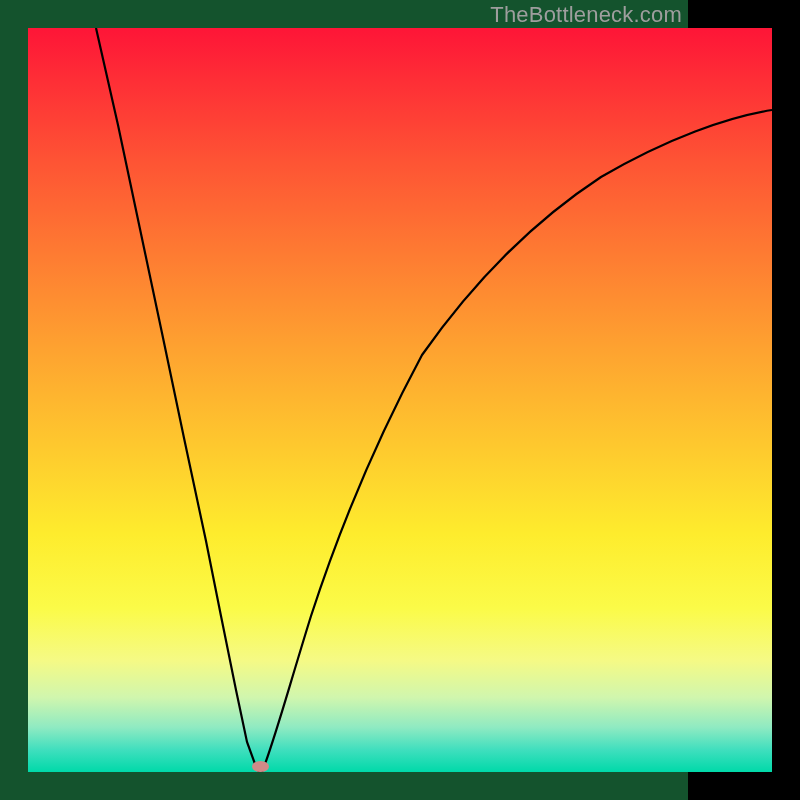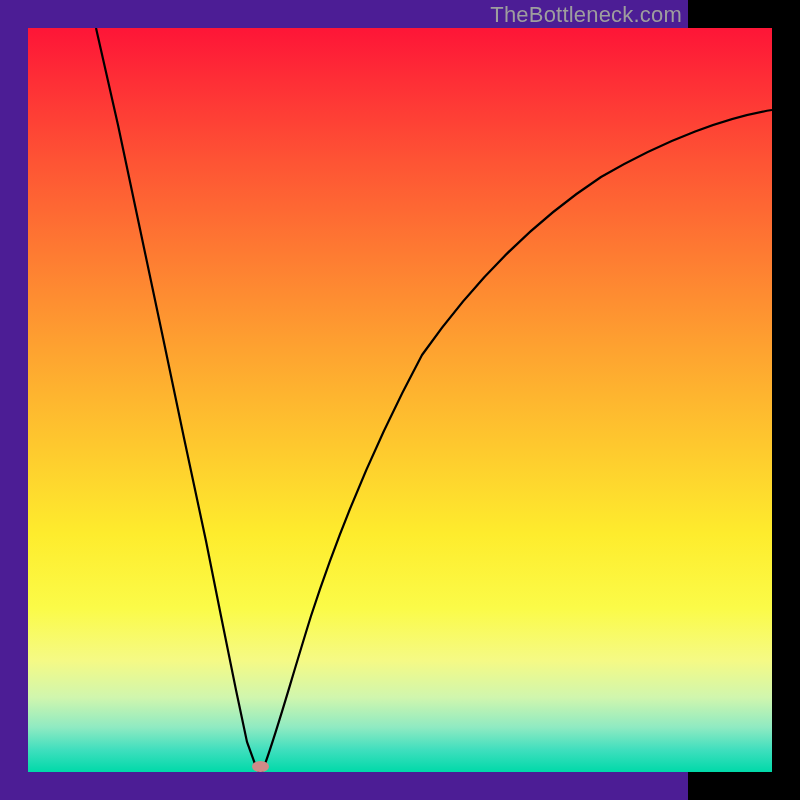--- a/index.html
+++ b/index.html
@@ -8,21 +8,21 @@
     width: 800px;
     height: 800px;
     background: #000;
     font-family: Arial, Helvetica, sans-serif;
     overflow: hidden;
   }
   .frame {
     position: relative;
     width: 688px;
     height: 800px;
-    background: #4c1d95;
+    background: #14532d;
     text-align: right;
   }
   .plot {
     position: absolute;
     left: 28px;
     top: 28px;
     width: 744px;
     height: 744px;
     
     background: linear-gradient(

